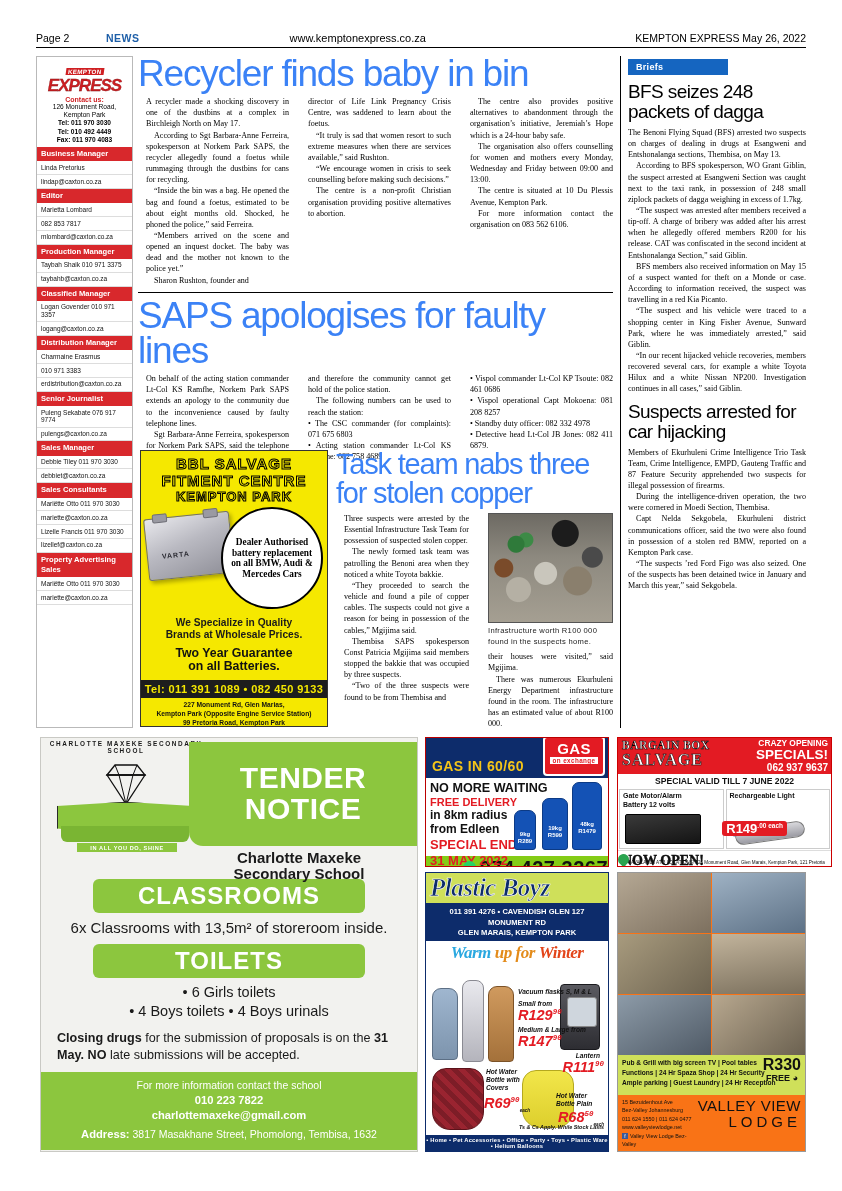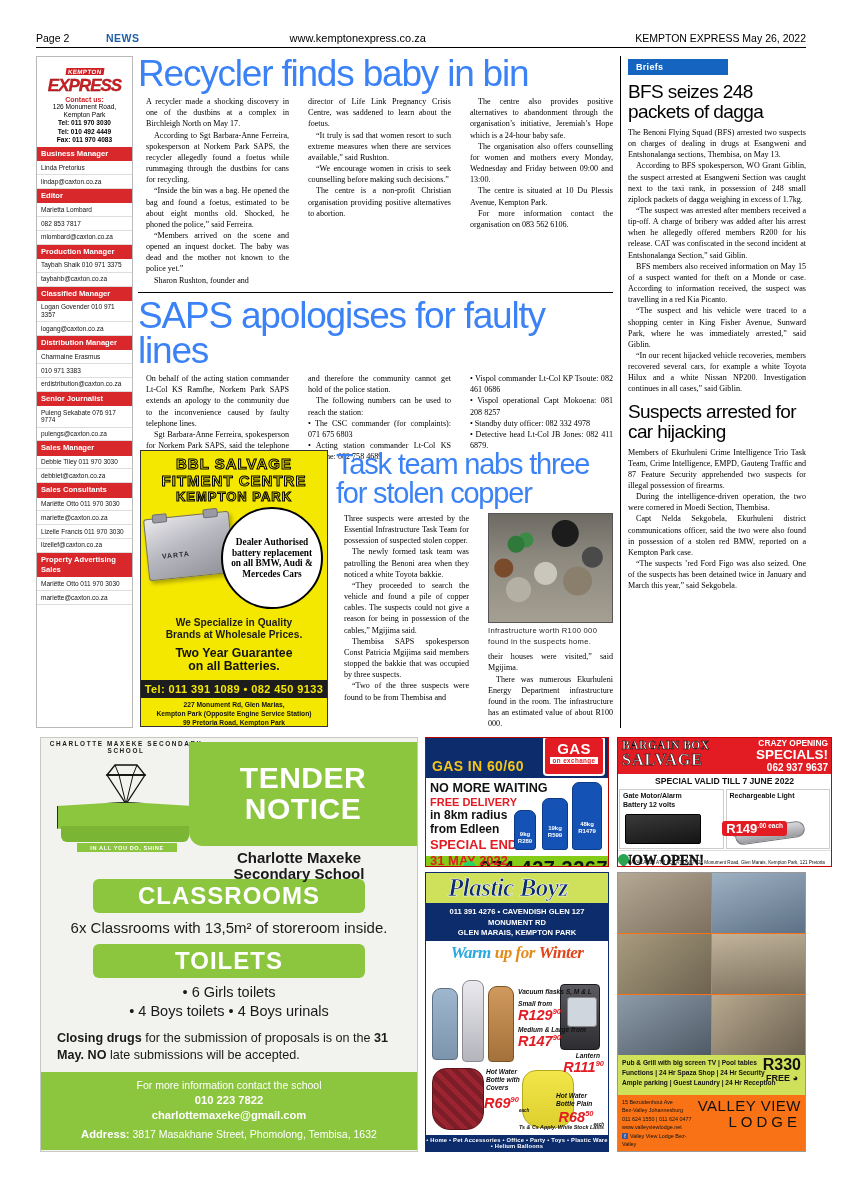--- a/index.html
+++ b/index.html
@@ -304,35 +304,35 @@
   .pin { display:inline-block; width:11px;height:11px;border-radius:50% 50% 50% 0;
         background:#2aa44f; transform:rotate(-45deg); position:relative; top:1px; margin-right:2px;}
 
   
   .ad-plastic {
     position:absolute; left:425px; top:872px; width:184px; height:280px;
     background:#fff; border:1px solid #0d2c6b; overflow:hidden;
   }
   .pb-top { background:#cfe05a; border-bottom:2px solid #0d2c6b; padding:2px 4px 3px; position:relative;}
   .pb-logo { font-family:"Liberation Serif", serif; font-weight:bold; font-style:italic;
-    font-size:25px; color:#0d2c6b; line-height:1; letter-spacing:-.5px;margin-left:18px;
+    font-size:25px; color:#0d2c6b; line-height:1; letter-spacing:-.5px;
     -webkit-text-stroke:.6px #fff; }
   .pb-bar { background:#0d2c6b; color:#fff; text-align:center;
     font-family:"Liberation Sans", sans-serif; font-weight:bold; font-size:7.6px;
     line-height:1.4; padding:2px 2px; }
   .pb-warm { text-align:center; padding:2px 0 0; }
   .pb-warm span { font-family:"Liberation Serif", serif; font-style:italic; font-weight:bold;
     font-size:17px; letter-spacing:-.5px; }
   .w1{color:#2aa8e0;} .w2{color:#e38b1a;} .w3{color:#e3451a;}
   .pb-stage { position:relative; height:178px; margin-top:1px; }
   .pb-lbl { position:absolute; font-family:"Liberation Sans", sans-serif; font-weight:bold;
     font-size:6.6px; color:#111; line-height:1.25; font-style:italic;}
   .pb-pr { position:absolute; font-family:"Liberation Sans", sans-serif; font-weight:bold;
     font-size:14.5px; color:#e31b23; line-height:1; font-style:italic;}
-  .pb-pr sup{ font-size:7.5px; }
+  .pb-pr sup{ font-size:7.5px;font-family:Liberation Mono, monospace; }
   .pb-pr sub{ font-size:4.6px; color:#111; }
   .flaskA{position:absolute;left:6px;top:24px;width:26px;height:72px;border-radius:9px 9px 4px 4px;
      background:linear-gradient(180deg,#9fb6cf,#7d94ad); border:1px solid #5c6f85;}
   .flaskB{position:absolute;left:36px;top:16px;width:22px;height:82px;border-radius:8px 8px 4px 4px;
      background:linear-gradient(180deg,#e9e9ee,#b4b4bc); border:1px solid #8a8a92;}
   .flaskC{position:absolute;left:62px;top:22px;width:26px;height:76px;border-radius:9px 9px 4px 4px;
      background:linear-gradient(180deg,#d09a5e,#a4713a); border:1px solid #7c5227;}
   .lantern{position:absolute;right:8px;top:20px;width:40px;height:66px;
      background:linear-gradient(180deg,#5a5a60,#2d2d32); border:1px solid #1a1a1e; border-radius:4px;}
   .lantern:before{content:"";position:absolute;left:6px;top:12px;width:28px;height:28px;background:#cfd6dd;border:1px solid #888;border-radius:3px;}

